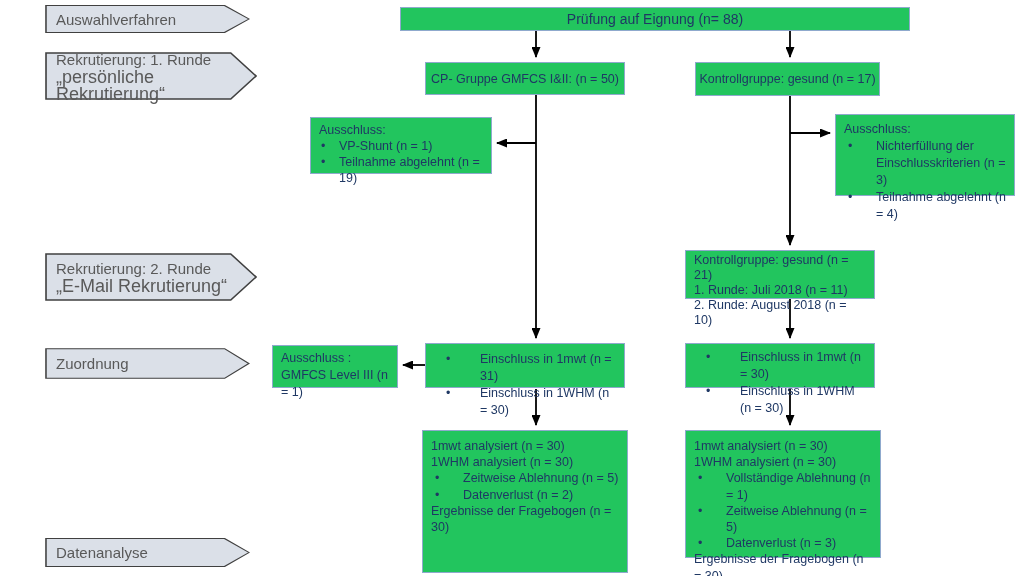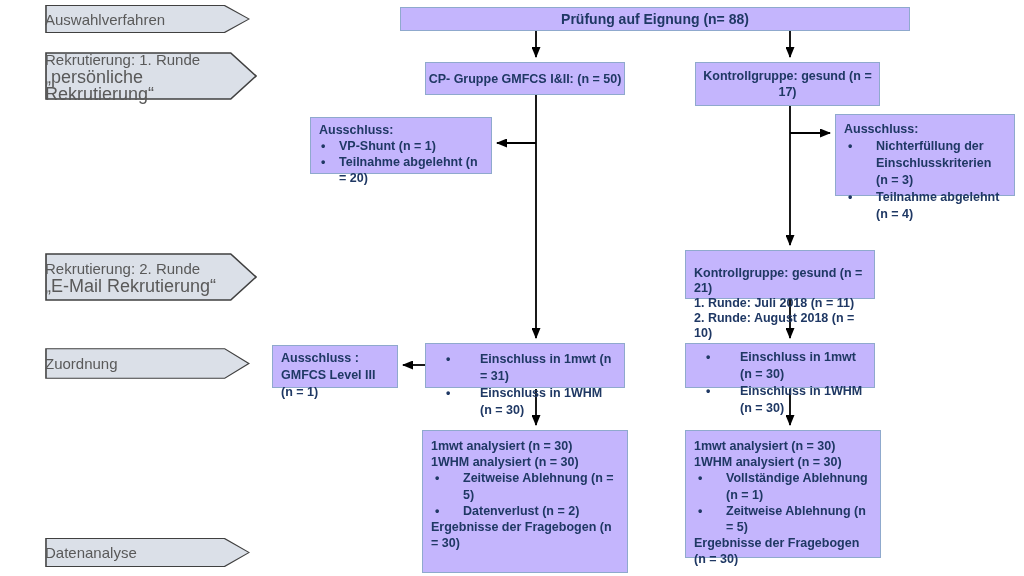--- a/index.html
+++ b/index.html
@@ -7,37 +7,37 @@
     position:relative;width:1024px;height:576px;background:#ffffff;
     font-family:"Liberation Sans",sans-serif;overflow:hidden;
   }
   
   .wires{position:absolute;left:0;top:0;width:1024px;height:576px;pointer-events:none;}
   .wires line{stroke:#000000;stroke-width:1.8;}
 
   
   .box{
     position:absolute;box-sizing:border-box;
-    background:#c4b5fd;border:1.6px solid #8fa9cd;color:#1f3864;
-    font-weight:bold;font-size:12.5px;line-height:16px;
+    background:#22c55e;border:1.6px solid #8fa9cd;color:#1f3864;
+    font-weight:normal;font-size:12.5px;line-height:16px;
   }
   .box.center{display:flex;align-items:center;justify-content:center;text-align:center;}
   .pad{padding:4px 8px;}
   .bl{display:flex;}
   .bl::before{content:"\2022";flex:none;width:18px;padding-left:2px;}
   .bl.ind-m::before{width:28px;padding-left:4px;}
   .bl.ind-w::before{width:34px;padding-left:12px;}
 
   
   .stage{position:absolute;}
   .stage svg{position:absolute;left:0;top:0;width:100%;height:100%;}
   .stage svg polygon{stroke:#404040;stroke-width:1.6;}
   .stage-text{
     position:relative;height:100%;display:flex;flex-direction:column;
-    justify-content:center;box-sizing:border-box;color:#595959;
+    justify-content:center;padding-left:11px;box-sizing:border-box;color:#595959;
   }
   .stage-title{font-size:15px;line-height:19px;}
   .stage-sub{font-size:18px;line-height:17px;}
 </style>
 </head>
 <body>
 
 <div class="canvas">
 
   <svg class="wires">
@@ -102,35 +102,35 @@
     </svg>
     <div class="stage-text">
         <div class="stage-title">Zuordnung</div>
       </div>
   </div>
 
   <div class="box center" style="left:400px;top:7px;width:510px;height:24px;font-size:14px">Prüfung auf Eignung (n= 88)</div>
 
   <div class="box center" style="left:425px;top:62px;width:200px;height:33px">CP- Gruppe GMFCS I&amp;II: (n = 50)</div>
 
-  <div class="box center" style="left:695px;top:62px;width:185px;height:44px">Kontrollgruppe: gesund (n = 17)</div>
+  <div class="box center" style="left:695px;top:62px;width:185px;height:34px">Kontrollgruppe: gesund (n = 17)</div>
 
   <div class="box pad" style="left:310px;top:117px;width:182px;height:57px">
     <div>Ausschluss:</div>
     <div class="bl">VP-Shunt (n = 1)</div>
-    <div class="bl">Teilnahme abgelehnt (n = 20)</div>
+    <div class="bl">Teilnahme abgelehnt (n = 19)</div>
   </div>
 
   <div class="box pad" style="left:835px;top:114px;width:180px;height:82px;line-height:17px;padding-top:6px">
     <div>Ausschluss:</div>
     <div class="bl ind-m">Nichterfüllung der Einschlusskriterien (n = 3)</div>
     <div class="bl ind-m">Teilnahme abgelehnt (n = 4)</div>
   </div>
 
-  <div class="box pad" style="left:685px;top:250px;width:190px;height:49px;line-height:15px;padding-top:15px">
+  <div class="box pad" style="left:685px;top:250px;width:190px;height:49px;line-height:15px;padding-top:2px">
     <div>Kontrollgruppe: gesund (n = 21)</div>
     <div>1. Runde: Juli 2018 (n = 11)</div>
     <div>2. Runde: August 2018 (n = 10)</div>
   </div>
 
   <div class="box pad" style="left:425px;top:343px;width:200px;height:45px;line-height:17px;padding-top:7px">
     <div class="bl ind-w">Einschluss in 1mwt (n = 31)</div>
     <div class="bl ind-w">Einschluss in 1WHM (n = 30)</div>
   </div>
 
@@ -151,17 +151,18 @@
     <div class="bl ind-m">Datenverlust (n = 2)</div>
     <div>Ergebnisse der Fragebogen (n = 30)</div>
 
   </div>
 
   <div class="box pad" style="left:685px;top:430px;width:196px;height:128px;line-height:16.2px;padding-top:7px">
     <div>1mwt analysiert (n = 30)</div>
     <div>1WHM analysiert (n = 30)</div>
     <div class="bl ind-m">Vollständige Ablehnung (n = 1)</div>
     <div class="bl ind-m">Zeitweise Ablehnung (n = 5)</div>
+    <div class="bl ind-m">Datenverlust (n = 3)</div>
     <div>Ergebnisse der Fragebogen (n = 30)</div>
 
   </div>
 
 </div>
 
 </body></html>

